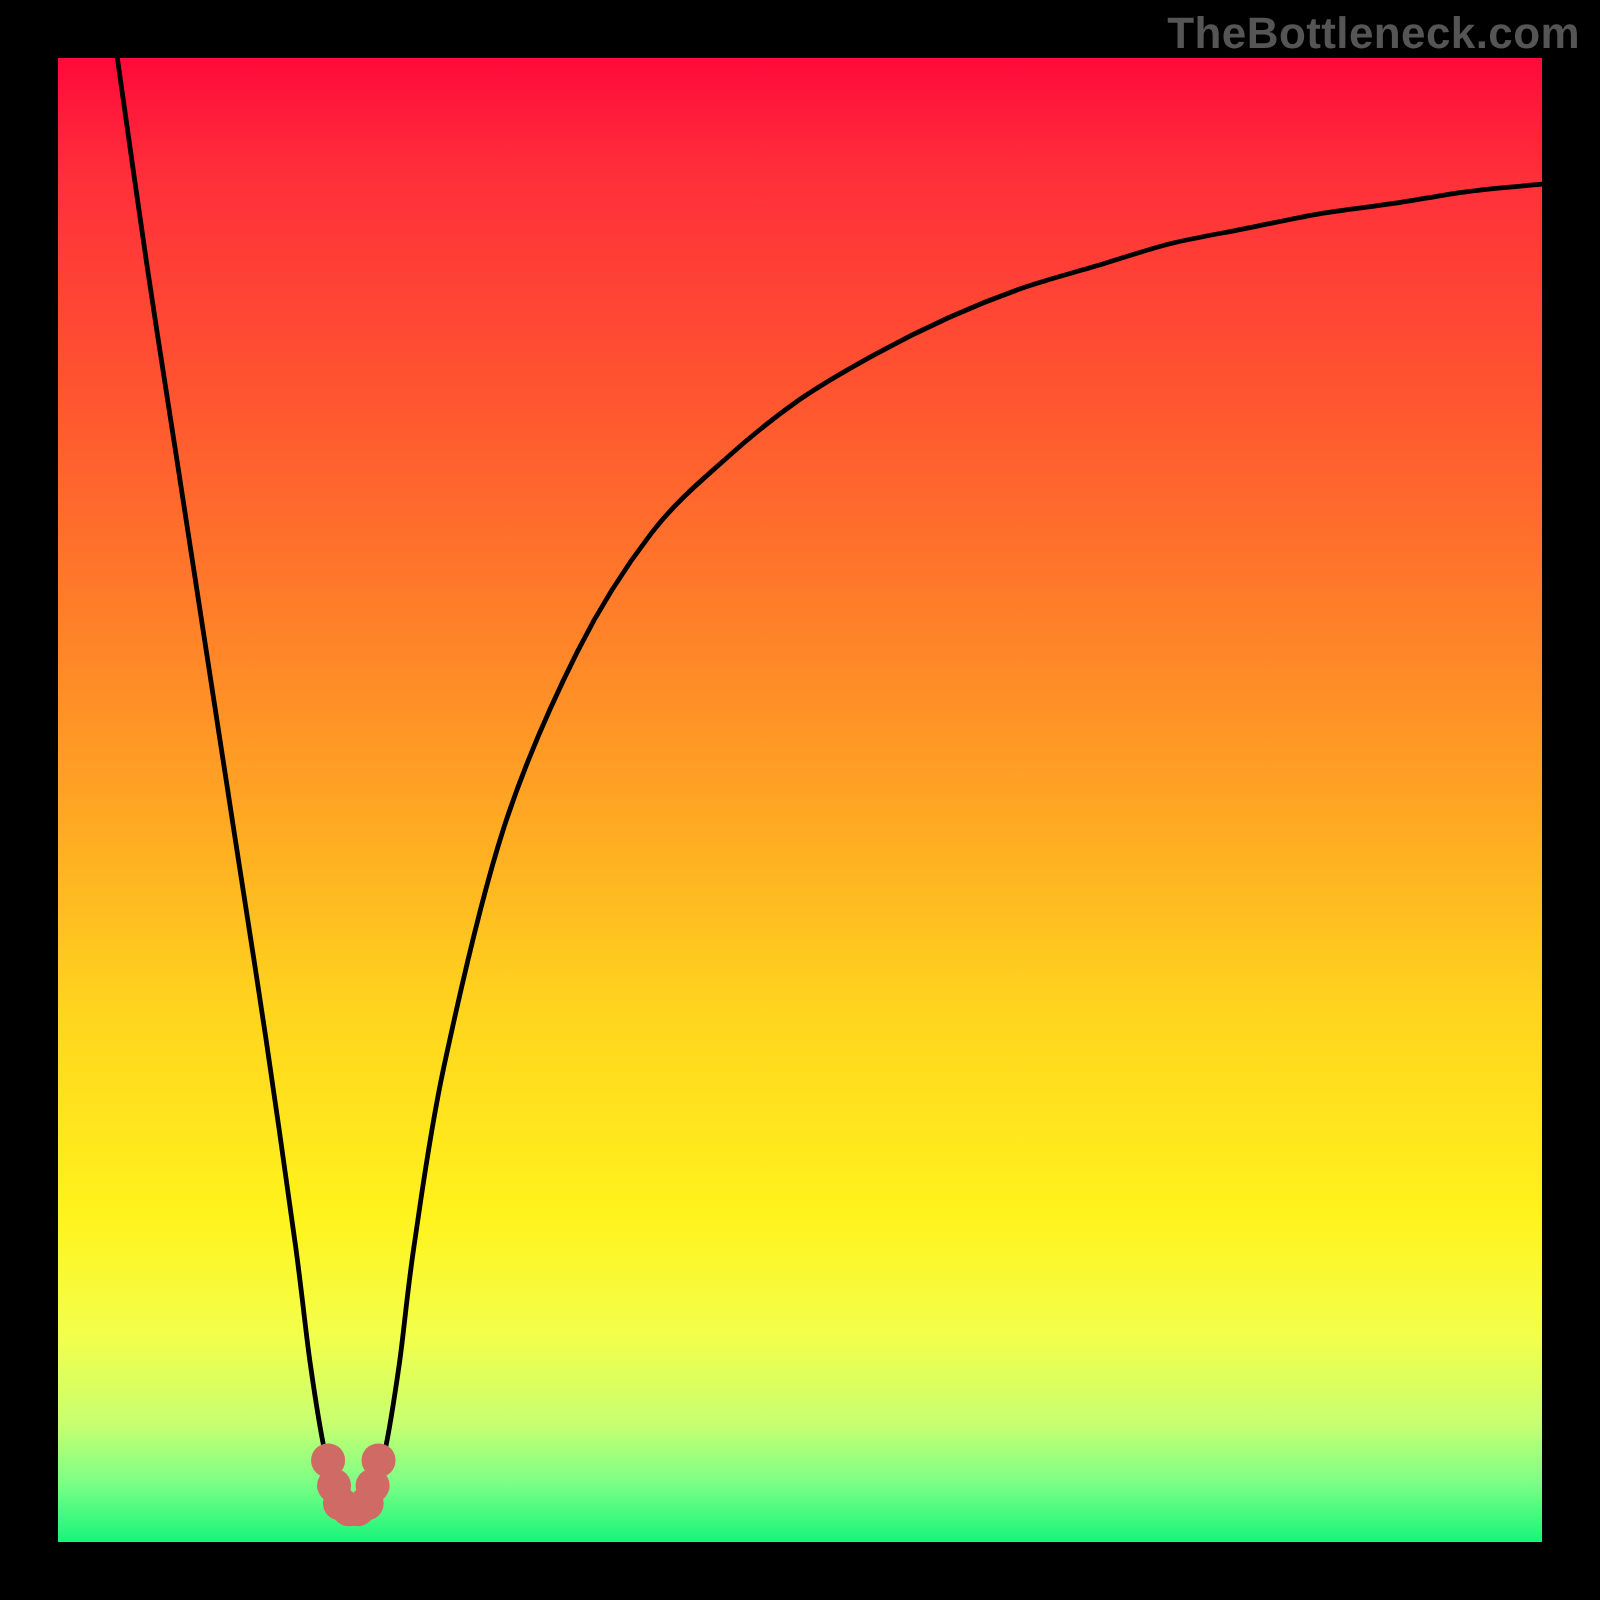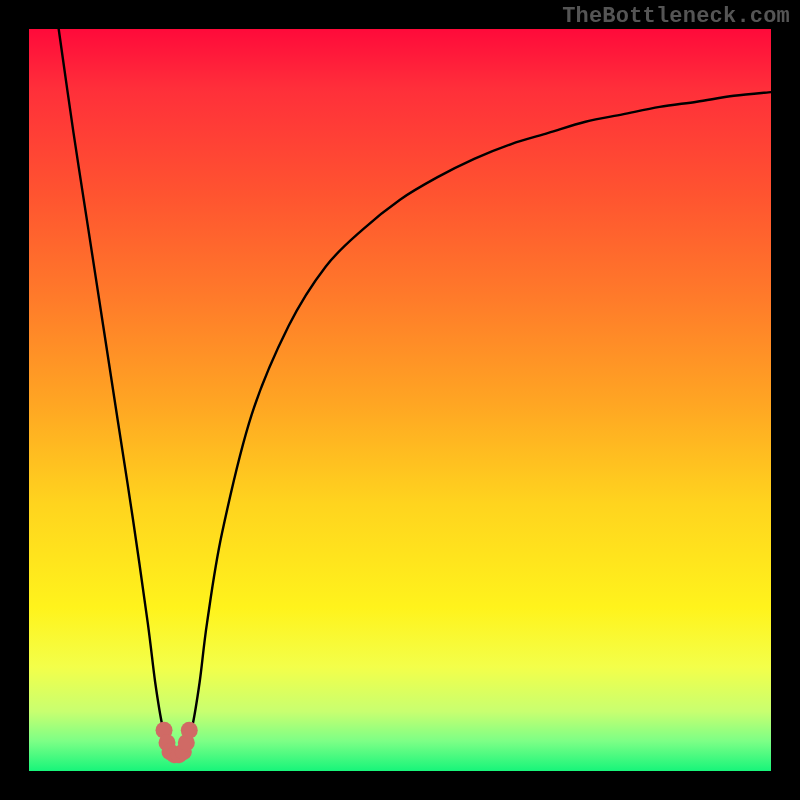--- a/index.html
+++ b/index.html
@@ -42,21 +42,20 @@
   }
   .attribution {
     position: absolute;
     top: 4px;
     right: 10px;
     color: #555;
     font-size: 22px;
     font-weight: 600;
     letter-spacing: 0.2px;
     user-select: none;
-    font-family: Liberation Mono, monospace;
   }
   svg.curve {
     position: absolute;
     left: 0;
     top: 0;
     width: 742px;
     height: 742px;
     overflow: visible;
   }
 </style>

